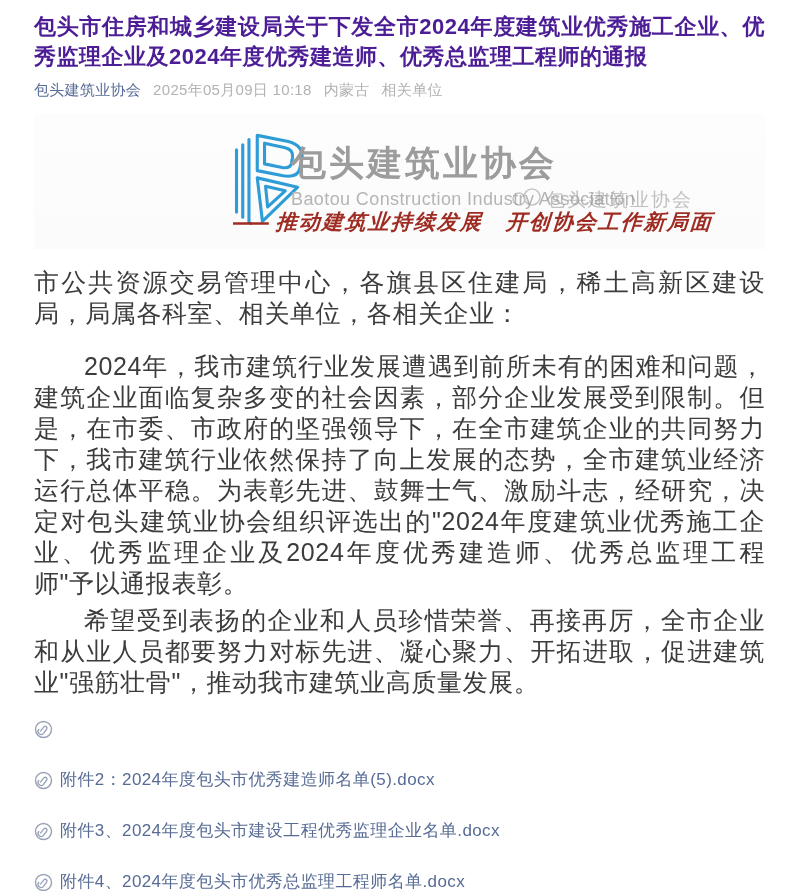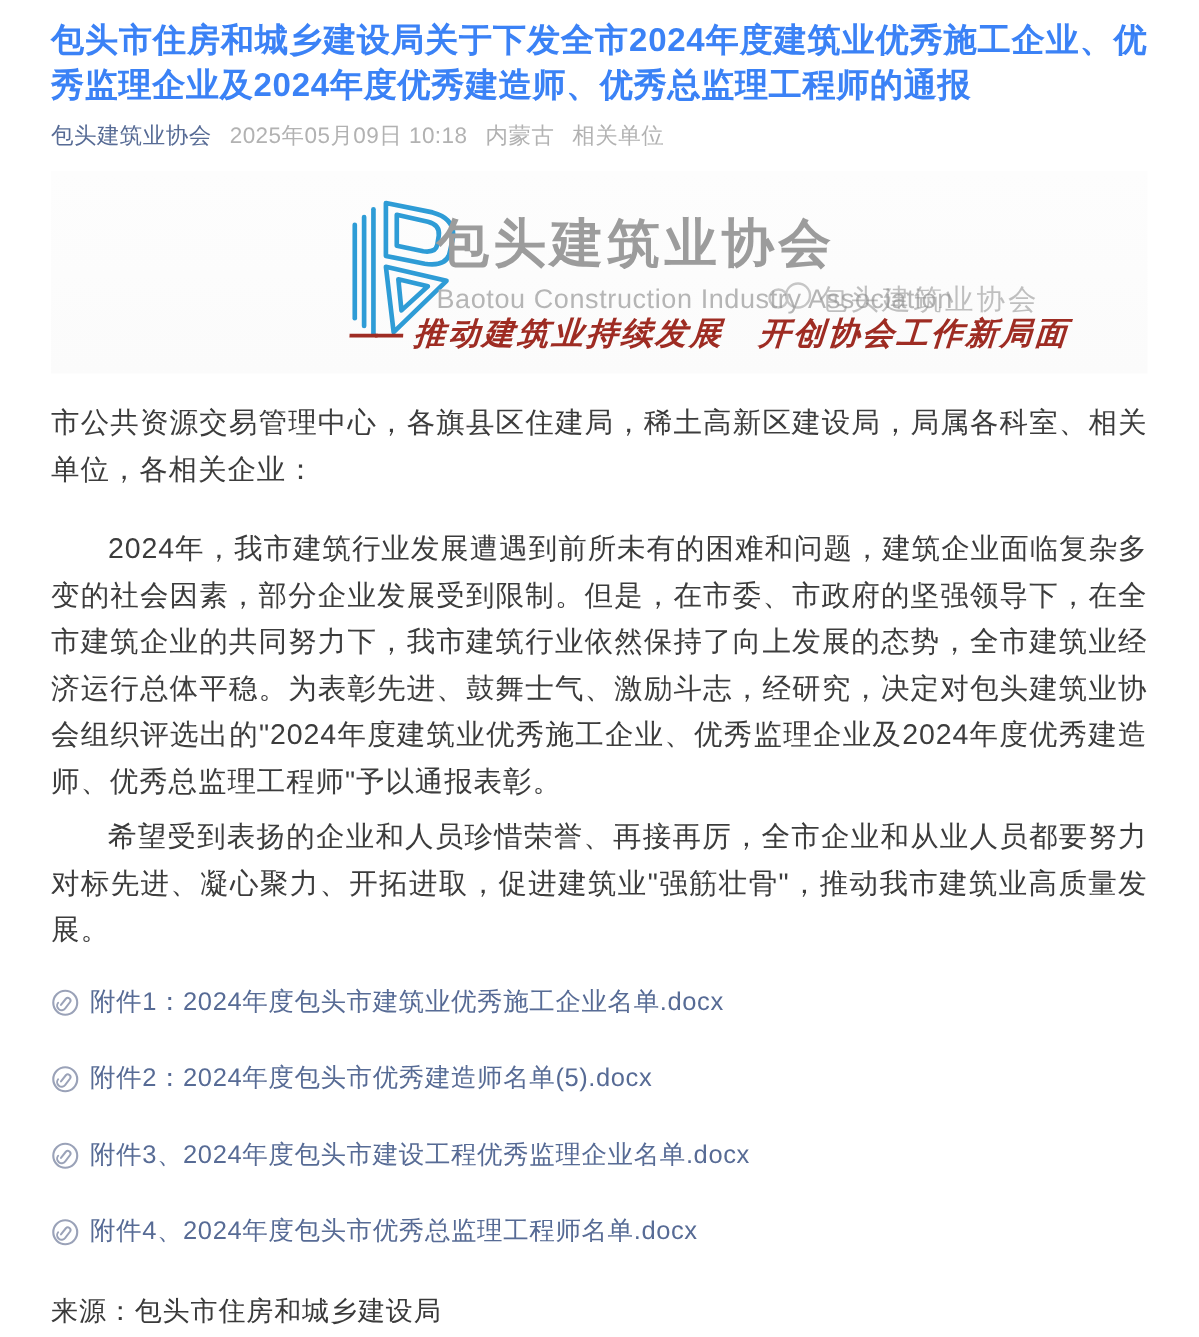--- a/index.html
+++ b/index.html
@@ -6,21 +6,21 @@
   html, body { background: #ffffff; }
   body {
     width: 799px; height: 891px; overflow: hidden;
     font-family: "Liberation Sans", "DejaVu Sans", sans-serif;
     color: #3f3f3f;
   }
   .page { padding: 12px 34px 0 34px; }
 
   
   .article-title {
-    font-size: 22px; font-weight: 700; color: #3b82f6;
+    font-size: 22px; font-weight: 700; color: #4c1d95;
     line-height: 30px; letter-spacing: 0.5px; text-align: justify;
   }
   .meta-row {
     margin-top: 9px; display: flex; align-items: center; gap: 12px;
     font-size: 15px; color: #b2b2b2; letter-spacing: 0.3px;
   }
   .account-link { color: #576b95; cursor: pointer; }
 
   
   .banner {
@@ -47,21 +47,21 @@
   .banner-slogan {
     position: absolute; right: 52px; top: 94px;
     color: #9e2c23; font-weight: 700; font-style: italic;
     font-family: "DejaVu Serif", "Liberation Serif", serif;
     font-size: 21px; letter-spacing: 2px; white-space: pre; transform: skewX(-4deg);
   }
   .slogan-dash { letter-spacing: -4px; margin-right: 10px; font-style: normal; }
 
   
   .para {
-    font-size: 19px; line-height: 31px; letter-spacing: 0.6px;
+    font-size: 25px; line-height: 31px; letter-spacing: 0.6px;
     text-align: justify; color: #3c3c3c;
   }
   .salutation { margin-top: 18px; }
   .indent { text-indent: 2em; }
   .p1 { margin-top: 22px; }
   .p2 { margin-top: 6px; }
 
   
   .attachments { margin-top: 22px; }
   .attachment-row {
@@ -129,21 +129,20 @@
   <p class="para indent p2">希望受到表扬的企业和人员珍惜荣誉、再接再厉，全市企业和从业人员都要努力对标先进、凝心聚力、开拓进取，促进建筑业"强筋壮骨"，推动我市建筑业高质量发展。</p>
 
   <div class="attachments">
     <div class="attachment-row">
       <span class="att-icon">
         <svg width="19" height="19" viewBox="0 0 20 20">
           <circle cx="10" cy="10" r="8.4" fill="none" stroke="#9aa2b8" stroke-width="1.5"></circle>
           <path d="M7 11.5 L10.4 7.2 a1.9 1.9 0 0 1 3 2.3 L10 14 a3.2 3.2 0 0 1 -5 -4" fill="none" stroke="#9aa2b8" stroke-width="1.4" stroke-linecap="round"></path>
         </svg>
       </span>
-      <span class="att-label">附件1：2024年度包头市建筑业优秀施工企业名单.docx</span>
     </div>
     <div class="attachment-row">
       <span class="att-icon">
         <svg width="19" height="19" viewBox="0 0 20 20">
           <circle cx="10" cy="10" r="8.4" fill="none" stroke="#9aa2b8" stroke-width="1.5"></circle>
           <path d="M7 11.5 L10.4 7.2 a1.9 1.9 0 0 1 3 2.3 L10 14 a3.2 3.2 0 0 1 -5 -4" fill="none" stroke="#9aa2b8" stroke-width="1.4" stroke-linecap="round"></path>
         </svg>
       </span>
       <span class="att-label">附件2：2024年度包头市优秀建造师名单(5).docx</span>
     </div>

